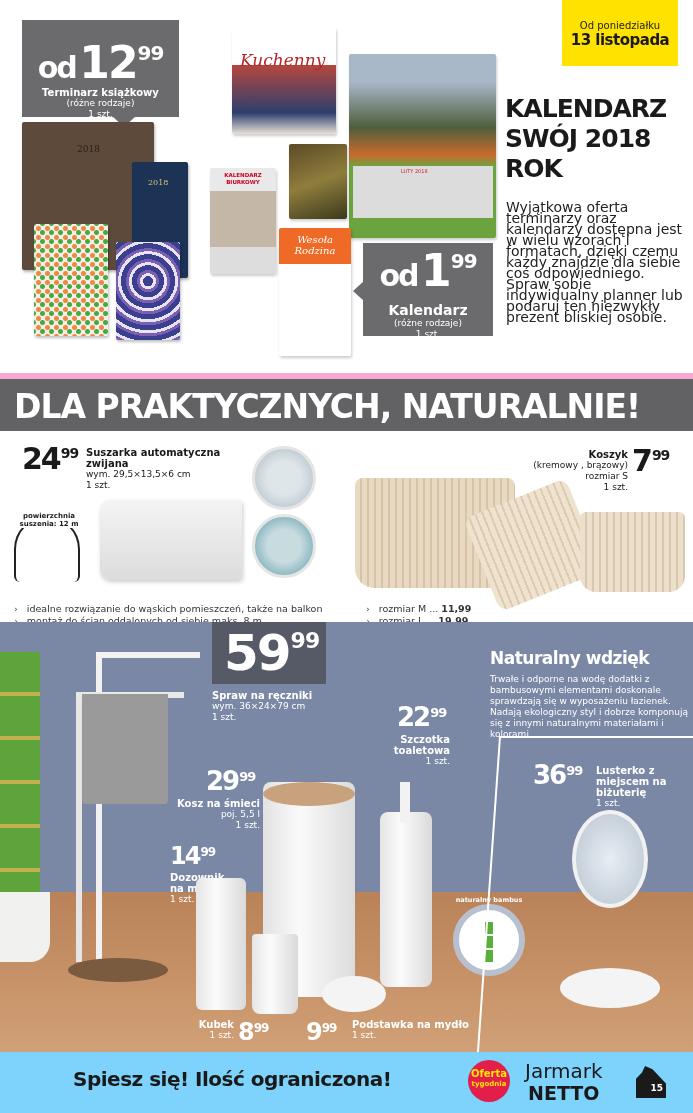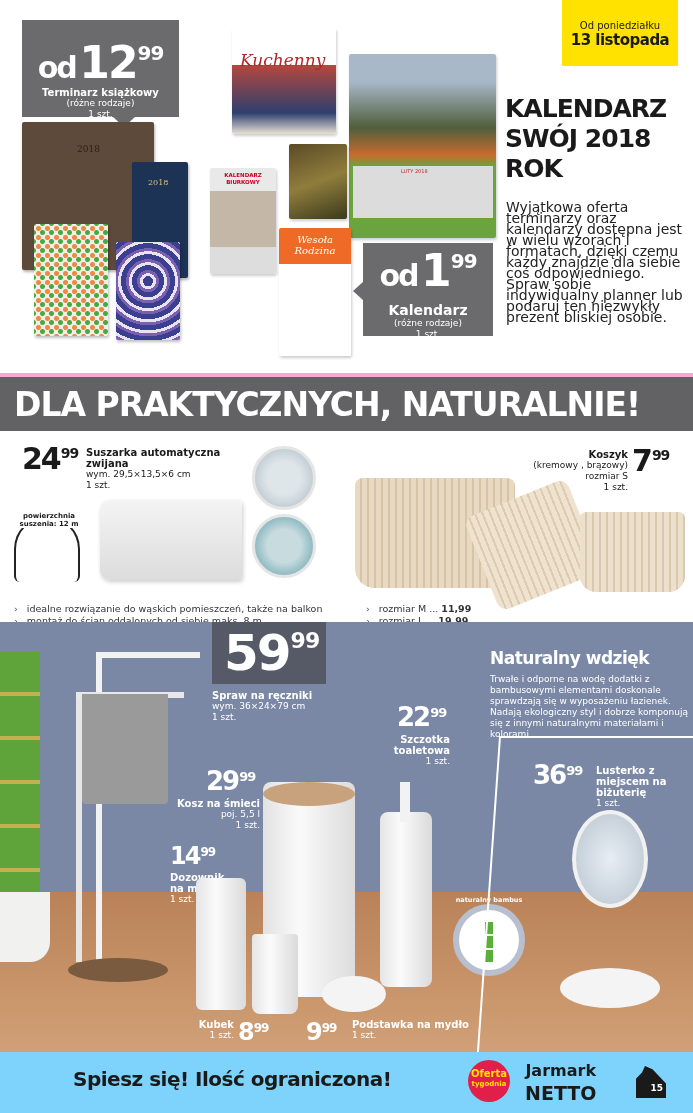--- a/index.html
+++ b/index.html
@@ -18,21 +18,21 @@
 #price-box-2 .arrow{position:absolute;left:-10px;top:38px;width:0;height:0;border-top:10px solid transparent;border-bottom:10px solid transparent;border-right:11px solid #6b6b6d}
 .od{font-size:30px}
 #date-badge{left:562px;top:0;width:116px;height:66px;background:#ffe200;text-align:center;padding-top:20px}
 #date-badge .l1{font-size:10px;color:#222}
 #date-badge .l2{font-size:15px;font-weight:900;letter-spacing:-.5px}
 #headline{left:505px;top:94px;font-size:25px;font-weight:900;line-height:30px;letter-spacing:-1px}
 #intro{left:506px;top:202px;width:180px;font-size:14px;line-height:11px;color:#222}
 
 .img{position:absolute;border-radius:2px}
 
-#banner{left:0;top:373px;width:693px;height:58px;background:#626264;border-top:4px solid #f9a8d4}
+#banner{left:0;top:373px;width:693px;height:58px;background:#626264;border-top:6px solid #f9a8d4}
 #banner span{position:absolute;left:14px;top:8px;color:#fff;font-size:33px;font-weight:900;letter-spacing:-1px;white-space:nowrap}
 
 .bullets{font-size:9.5px;line-height:12px;color:#333}
 .bullets li{list-style:none}
 .bullets li:before{content:"›";margin-right:9px;color:#555}
 
 #bath{left:0;top:622px;width:693px;height:430px;background:#7a88a5;overflow:hidden}
 #wood{position:absolute;left:0;top:270px;width:693px;height:160px;background:linear-gradient(180deg,#b98259,#c99469 60%,#d0a078)}
 .wh{color:#fff}
 #footer{left:0;top:1052px;width:693px;height:69px;background:#7dd3fc}
@@ -235,19 +235,19 @@
   </div>
 </div>
 
 <div class="abs" id="footer">
   <span style="position:absolute;left:73px;top:15px;font-size:20px;font-weight:900;letter-spacing:-.5px;color:#1a1a1a">Spiesz się! Ilość ograniczona!</span>
   <div style="position:absolute;left:468px;top:8px;width:42px;height:42px;border-radius:50%;background:#e21f4a;text-align:center;padding-top:8px;line-height:11px">
     <div style="font-size:10px;font-weight:bold;color:#ffe500">Oferta</div>
     <div style="font-size:7px;font-weight:bold;color:#ffe500">tygodnia</div>
   </div>
   <div style="position:absolute;left:525px;top:8px;text-align:center;line-height:22px">
-    <div style="font-size:16px;font-weight:700">Jarmark</div>
+    <div style="font-size:20px;font-weight:400">Jarmark</div>
     <div style="font-size:19px;font-weight:900">NETTO</div>
   </div>
   <div style="position:absolute;left:636px;top:14px;width:30px;height:32px;background:#1a1a1a;clip-path:polygon(30% 0,55% 10%,100% 55%,100% 100%,0 100%,0 40%,20% 20%)">
     <span style="position:absolute;right:3px;bottom:5px;font-size:9px;font-weight:bold;color:#fff">15</span>
   </div>
 </div>
 
 </body></html>

